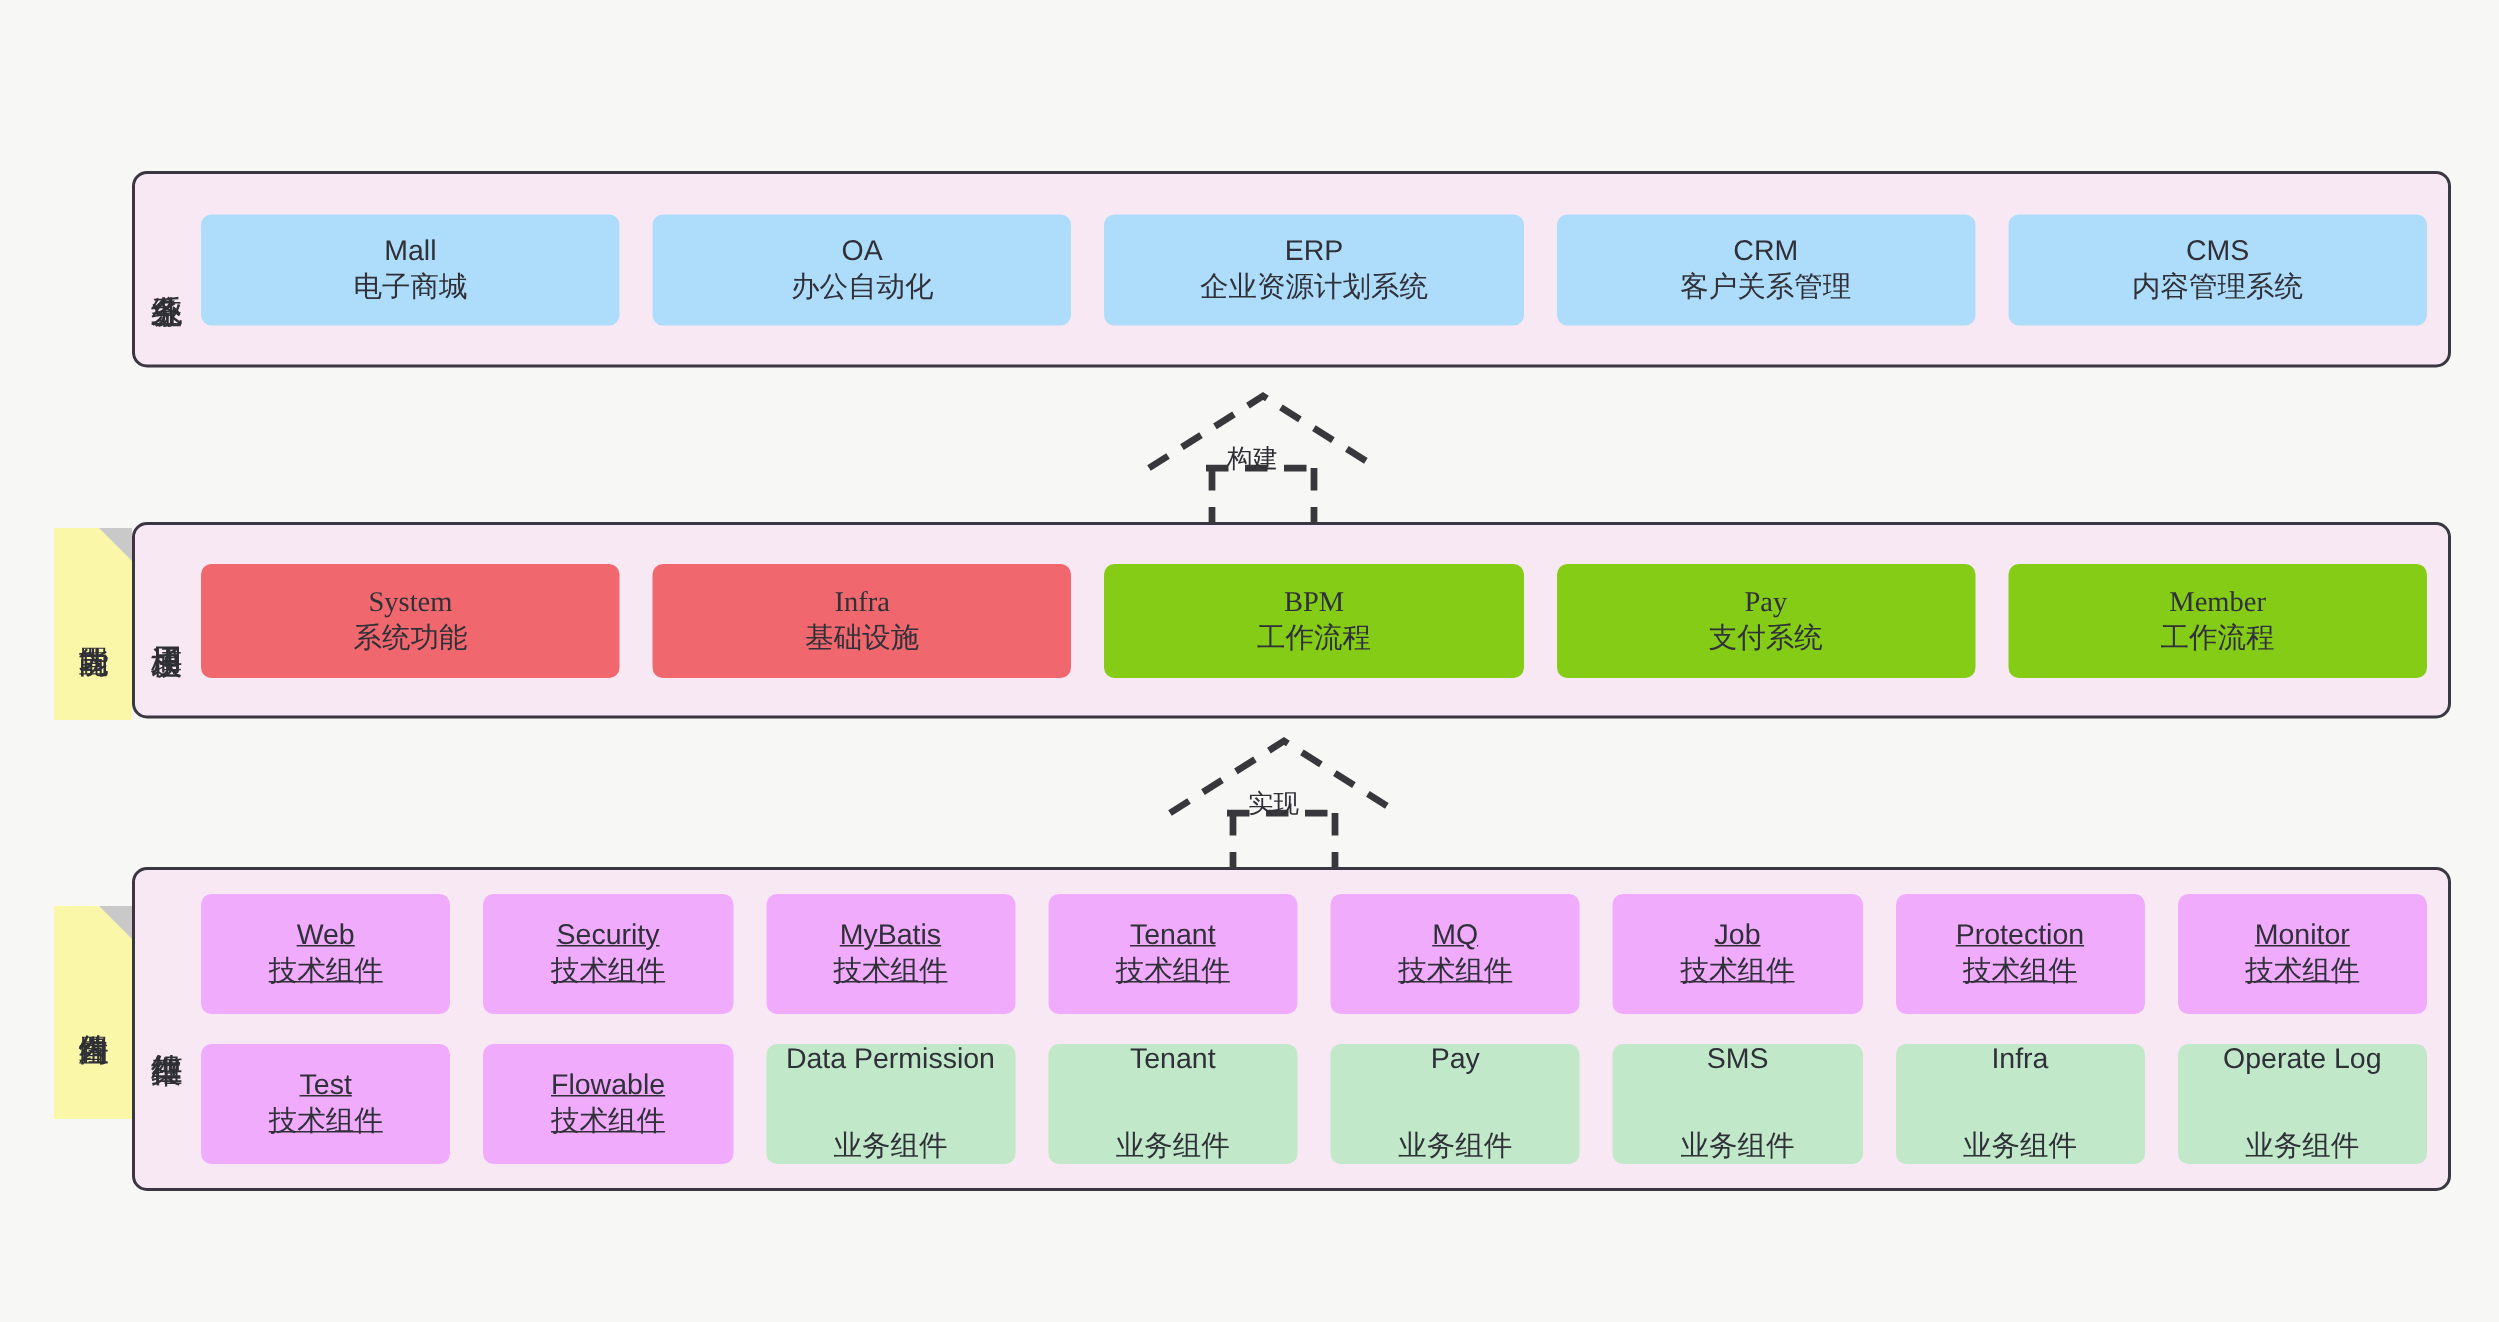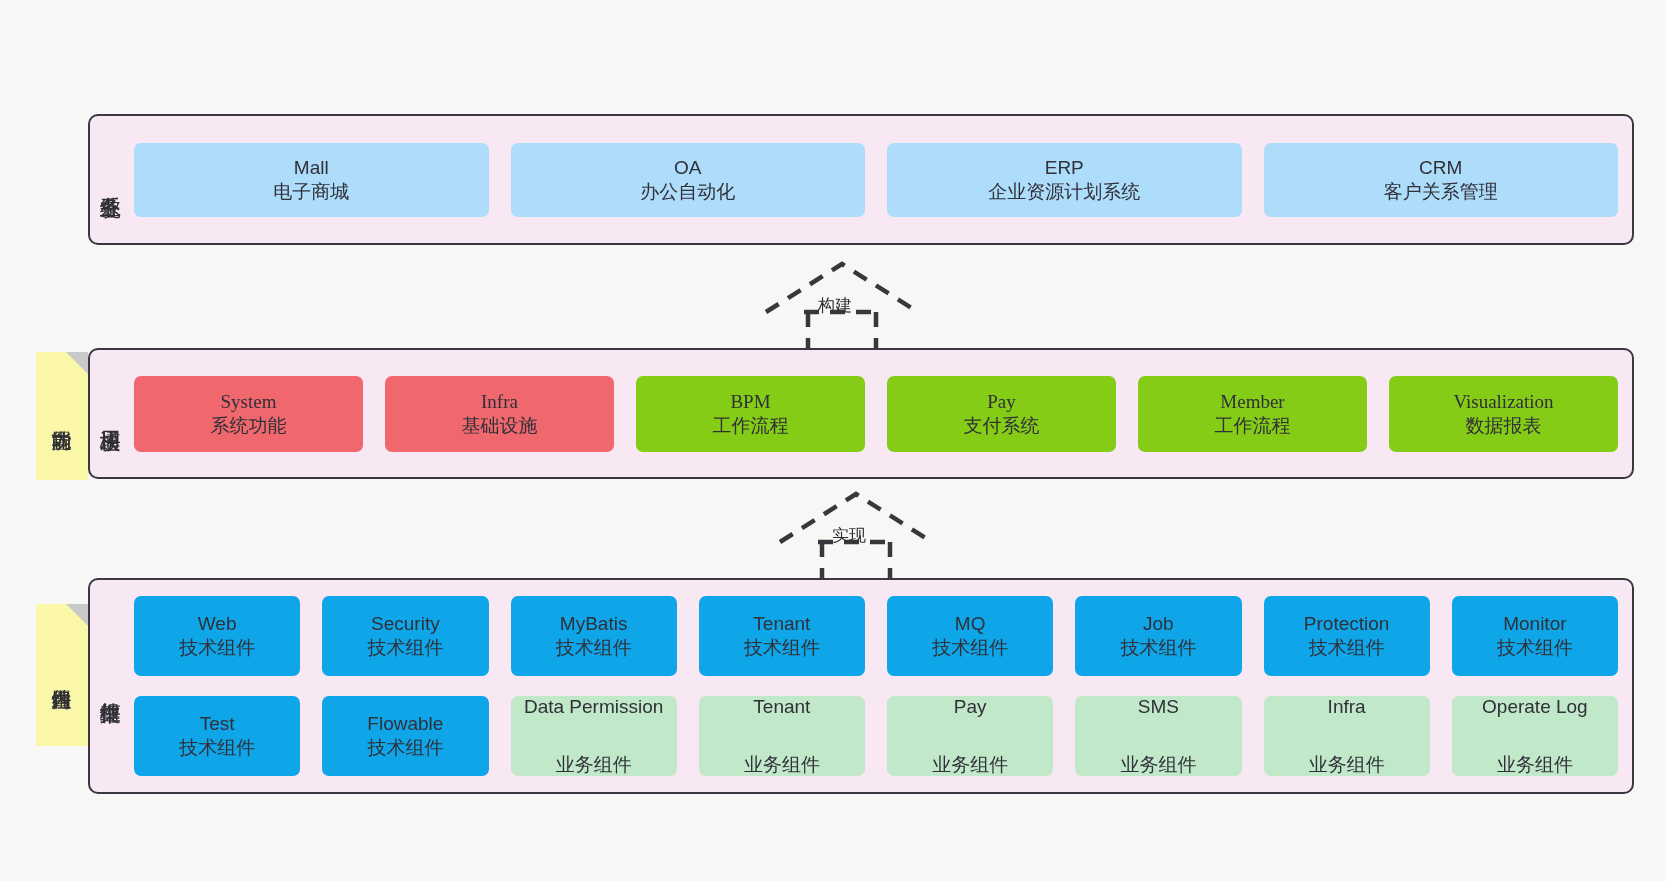--- a/index.html
+++ b/index.html
@@ -74,21 +74,21 @@
     padding: 4px 6px;
     box-sizing: border-box;
   }
   .cell .cname { display: block; }
   .cell .csub  { display: block; }
 
   
   .c-blue       { background: #aedcfb; }
   .c-red        { background: #f0686e; }
   .c-pink       { background: #84cc16; }
-  .c-green      { background: #0ea5e9; }
+  .c-green      { background: #f0abfc; text-decoration: underline; }
   .c-greenlight { background: #c0e8c9; gap: 34px; }
 
   
   #layer-business  { left: 88px;  top: 114px; width: 1546px; height: 131px; }
   #layer-modules   { left: 88px;  top: 348px; width: 1546px; height: 131px; }
   #layer-framework { left: 88px;  top: 578px; width: 1546px; height: 216px; }
 
   #layer-business  .cell { height: 74px; }
   #layer-modules   .cell { height: 76px; font-family: Liberation Serif, serif; }
   #layer-framework .cell { height: 80px; }
@@ -158,20 +158,24 @@
           <span class="csub">办公自动化</span>
         </div>
         <div class="cell c-blue">
           <span class="cname">ERP</span>
           <span class="csub">企业资源计划系统</span>
         </div>
         <div class="cell c-blue">
           <span class="cname">CRM</span>
           <span class="csub">客户关系管理</span>
         </div>
+        <div class="cell c-blue">
+          <span class="cname">CMS</span>
+          <span class="csub">内容管理系统</span>
+        </div>
       </div>
     </div>
   </div>
 
   <div class="connector" id="connector-build">
     <svg width="180" height="92" viewBox="0 0 180 92">
       <path d="M14 56 L90 8 L166 56" fill="none" stroke="#38383c" stroke-width="4.5" stroke-dasharray="15 11" stroke-linecap="butt"></path>
       <path d="M52 56 L128 56" fill="none" stroke="#38383c" stroke-width="4.5" stroke-dasharray="15 11" stroke-linecap="butt"></path>
       <path d="M56 56 L56 92" fill="none" stroke="#38383c" stroke-width="4.5" stroke-dasharray="15 11" stroke-linecap="butt"></path>
       <path d="M124 56 L124 92" fill="none" stroke="#38383c" stroke-width="4.5" stroke-dasharray="15 11" stroke-linecap="butt"></path>
@@ -201,24 +205,20 @@
           <span class="csub">工作流程</span>
         </div>
         <div class="cell c-pink">
           <span class="cname">Pay</span>
           <span class="csub">支付系统</span>
         </div>
         <div class="cell c-pink">
           <span class="cname">Member</span>
           <span class="csub">工作流程</span>
         </div>
-        <div class="cell c-pink">
-          <span class="cname">Visualization</span>
-          <span class="csub">数据报表</span>
-        </div>
       </div>
     </div>
   </div>
 
   <div class="connector" id="connector-impl">
     <svg width="180" height="92" viewBox="0 0 180 92">
       <path d="M14 56 L90 8 L166 56" fill="none" stroke="#38383c" stroke-width="4.5" stroke-dasharray="15 11" stroke-linecap="butt"></path>
       <path d="M52 56 L128 56" fill="none" stroke="#38383c" stroke-width="4.5" stroke-dasharray="15 11" stroke-linecap="butt"></path>
       <path d="M56 56 L56 92" fill="none" stroke="#38383c" stroke-width="4.5" stroke-dasharray="15 11" stroke-linecap="butt"></path>
       <path d="M124 56 L124 92" fill="none" stroke="#38383c" stroke-width="4.5" stroke-dasharray="15 11" stroke-linecap="butt"></path>

